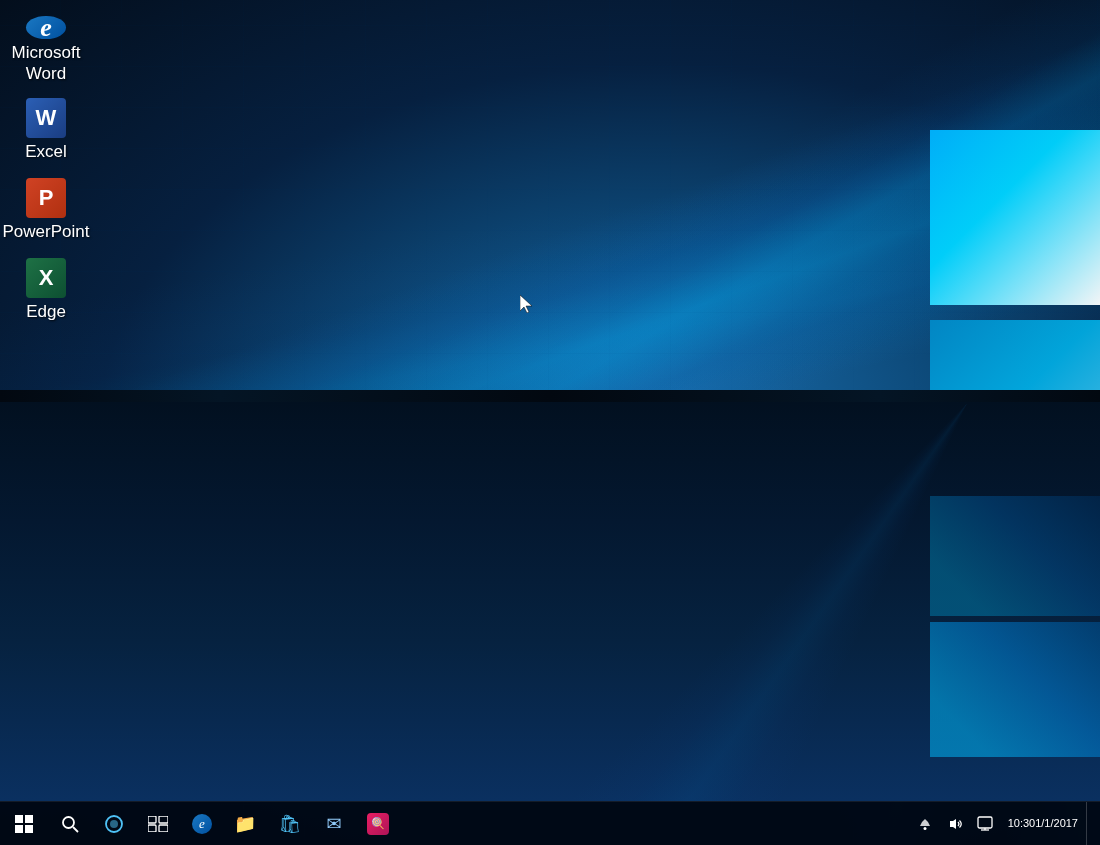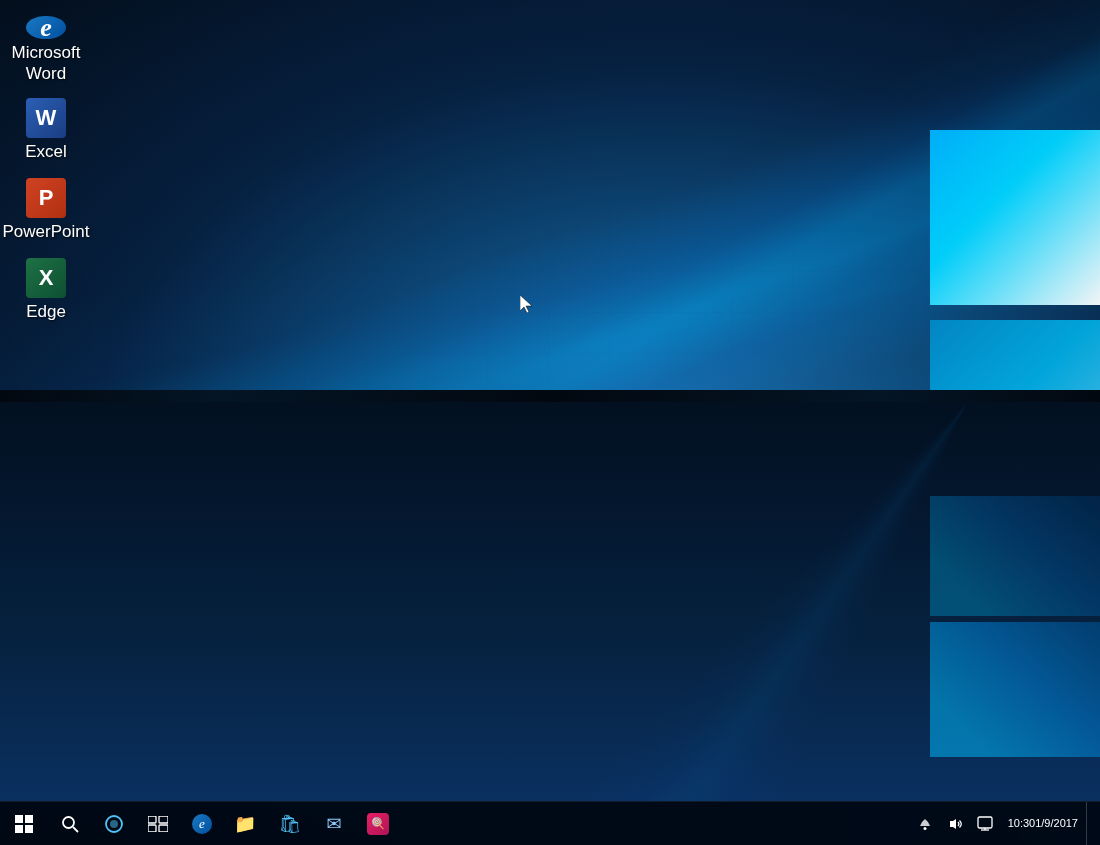--- a/index.html
+++ b/index.html
@@ -584,21 +584,21 @@
           <svg width="16" height="16" viewBox="0 0 16 16">
             <rect x="1" y="1" width="14" height="11" rx="1.5" stroke="white" stroke-width="1.3" fill="none"></rect>
             <line x1="4" y1="14" x2="12" y2="14" stroke="white" stroke-width="1.3"></line>
             <line x1="8" y1="12" x2="8" y2="14" stroke="white" stroke-width="1.3"></line>
           </svg>
         </div>
       </div>
 
       <div class="tray-time">
         <span>10:30</span>
-        <span>1/9/2017</span>
+        <span>1/1/2017</span>
       </div>
 
       <div class="tray-icon" style="width:6px;border-left:1px solid rgba(255,255,255,0.2);"></div>
 
     </div>
   </div>
 
 </div>
 
 </body></html>

